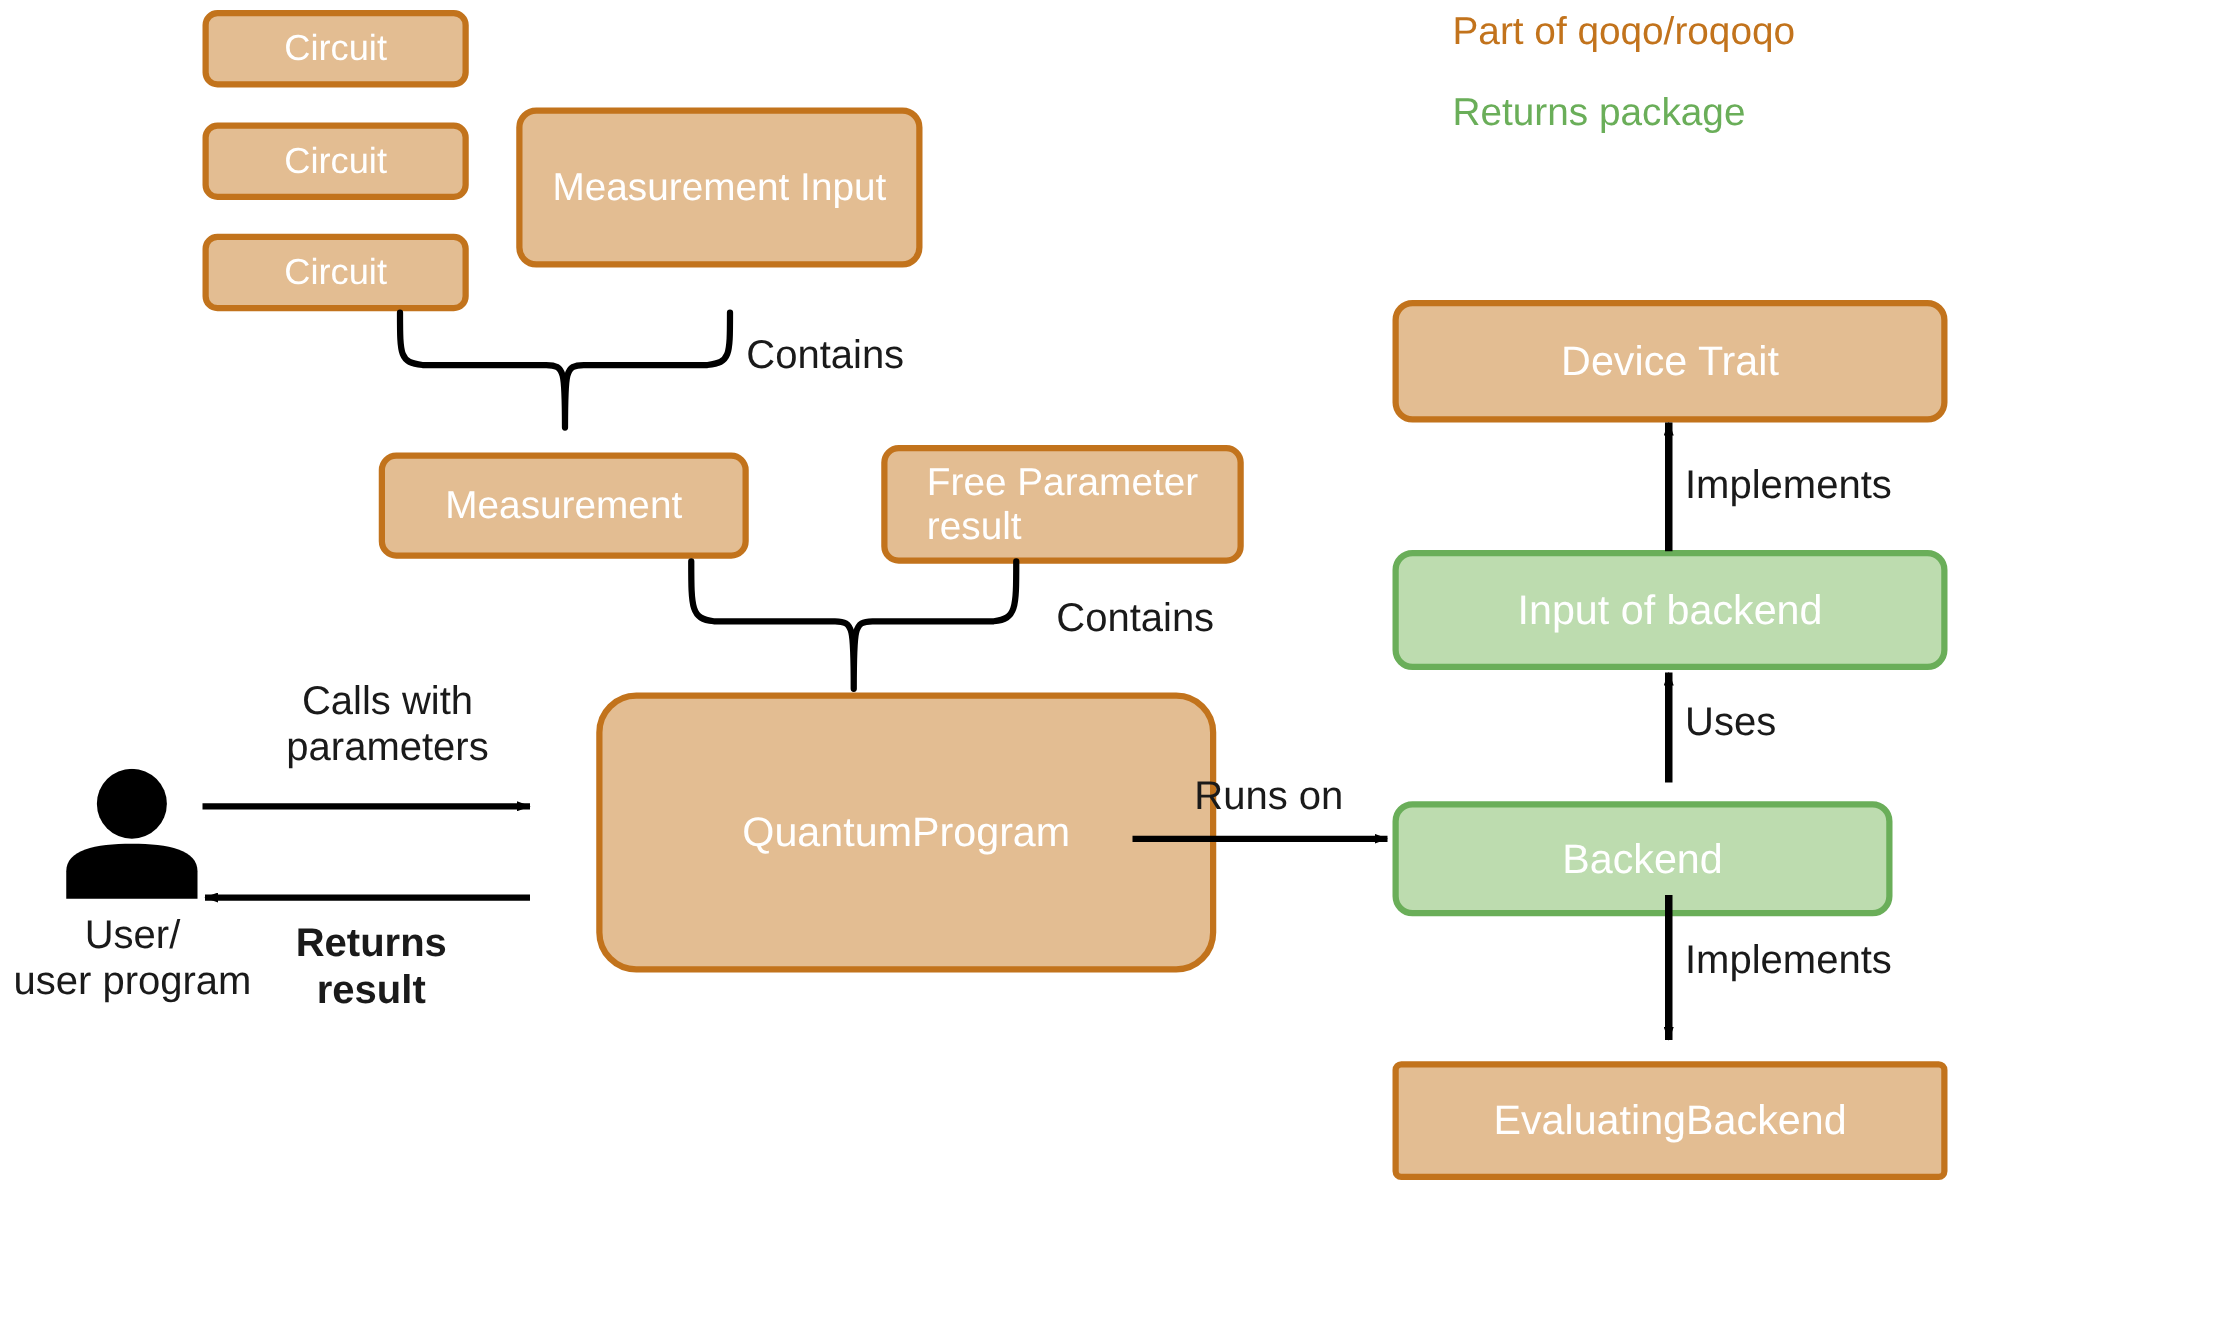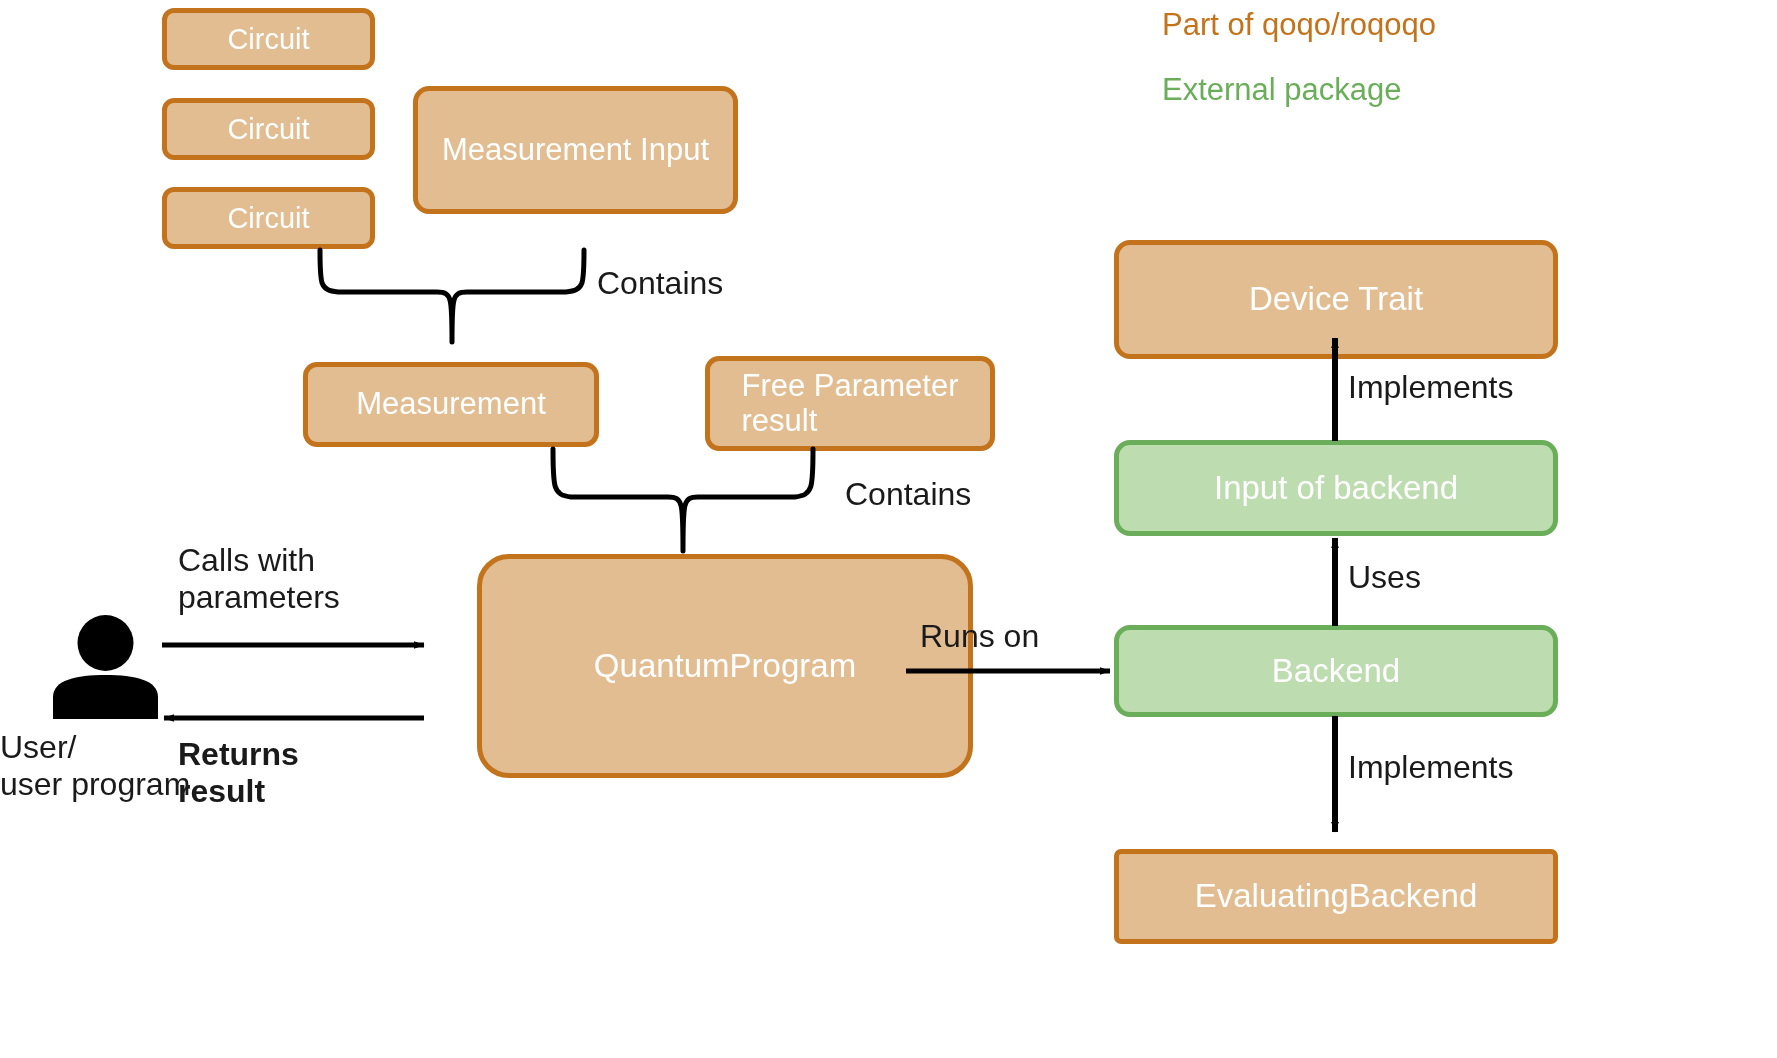--- a/index.html
+++ b/index.html
@@ -45,21 +45,21 @@
     top: 0;
     width: 1777px;
     height: 1058px;
     pointer-events: none;
   }
   
   .label {
     position: absolute;
     color: #1a1a1a;
     line-height: 1.16;
-    text-align: left;
+    text-align: center;
     white-space: pre-line;
   }
   .legend-label {
     position: absolute;
     line-height: 1.16;
     white-space: nowrap;
   }
   .legend-orange { color: #c2731c; }
   .legend-green  { color: #6aae59; }
 
@@ -68,42 +68,42 @@
     position: absolute;
   }
 </style>
 </head>
 <body>
 
 <div id="canvas">
 
   <div class="legend-label legend-orange" style="left:1162px; top:7px; width:300px; font-size:31px;">Part of qoqo/roqoqo</div>
 
-  <div class="legend-label legend-green" style="left:1162px; top:72px; width:300px; font-size:31px;">External package</div>
+  <div class="legend-label legend-green" style="left:1162px; top:72px; width:300px; font-size:31px;">Returns package</div>
 
   <div class="node orange" style="left:162px; top:8px; width:213px; height:62px; border-width:5px; border-radius:12px; font-size:29px;">Circuit</div>
 
   <div class="node orange" style="left:162px; top:98px; width:213px; height:62px; border-width:5px; border-radius:12px; font-size:29px;">Circuit</div>
 
   <div class="node orange" style="left:162px; top:187px; width:213px; height:62px; border-width:5px; border-radius:12px; font-size:29px;">Circuit</div>
 
   <div class="node orange" style="left:413px; top:86px; width:325px; height:128px; border-width:5px; border-radius:16px; font-size:31px;">Measurement Input</div>
 
   <div class="node orange" style="left:303px; top:362px; width:296px; height:85px; border-width:5px; border-radius:14px; font-size:31px;">Measurement</div>
 
   <div class="node orange" style="left:705px; top:356px; width:290px; height:95px; border-width:5px; border-radius:14px; font-size:31px;">Free Parameter
 result</div>
 
   <div class="node orange" style="left:477px; top:554px; width:496px; height:224px; border-width:5px; border-radius:32px; font-size:33px;">QuantumProgram</div>
 
-  <div class="node orange" style="left:1114px; top:240px; width:444px; height:119px; border-width:5px; border-radius:16px; font-size:33px;">Device Trait</div>
+  <div class="node orange" style="left:1114px; top:240px; width:444px; height:98px; border-width:5px; border-radius:16px; font-size:33px;">Device Trait</div>
 
   <div class="node green" style="left:1114px; top:440px; width:444px; height:96px; border-width:5px; border-radius:16px; font-size:33px;">Input of backend</div>
 
-  <div class="node green" style="left:1114px; top:625px; width:444px; height:92px; border-width:5px; border-radius:16px; font-size:33px;">Backend</div>
+  <div class="node green" style="left:1114px; top:641px; width:400px; height:92px; border-width:5px; border-radius:16px; font-size:33px;">Backend</div>
 
   <div class="node orange" style="left:1114px; top:849px; width:444px; height:95px; border-width:5px; border-radius:7px; font-size:33px;">EvaluatingBackend</div>
 
   <div id="user-icon" style="left:48px; top:615px; width:115px; height:105px;">
     <svg width="115" height="105" viewBox="0 0 115 105" aria-hidden="true">
       <circle cx="57.5" cy="28" r="28" fill="#000000"></circle>
       <path d="M 5 104 L 5 82 C 5 65 28 60 57.5 60 C 87 60 110 65 110 82 L 110 104 Z" fill="#000000"></path>
     </svg>
   </div>
 

